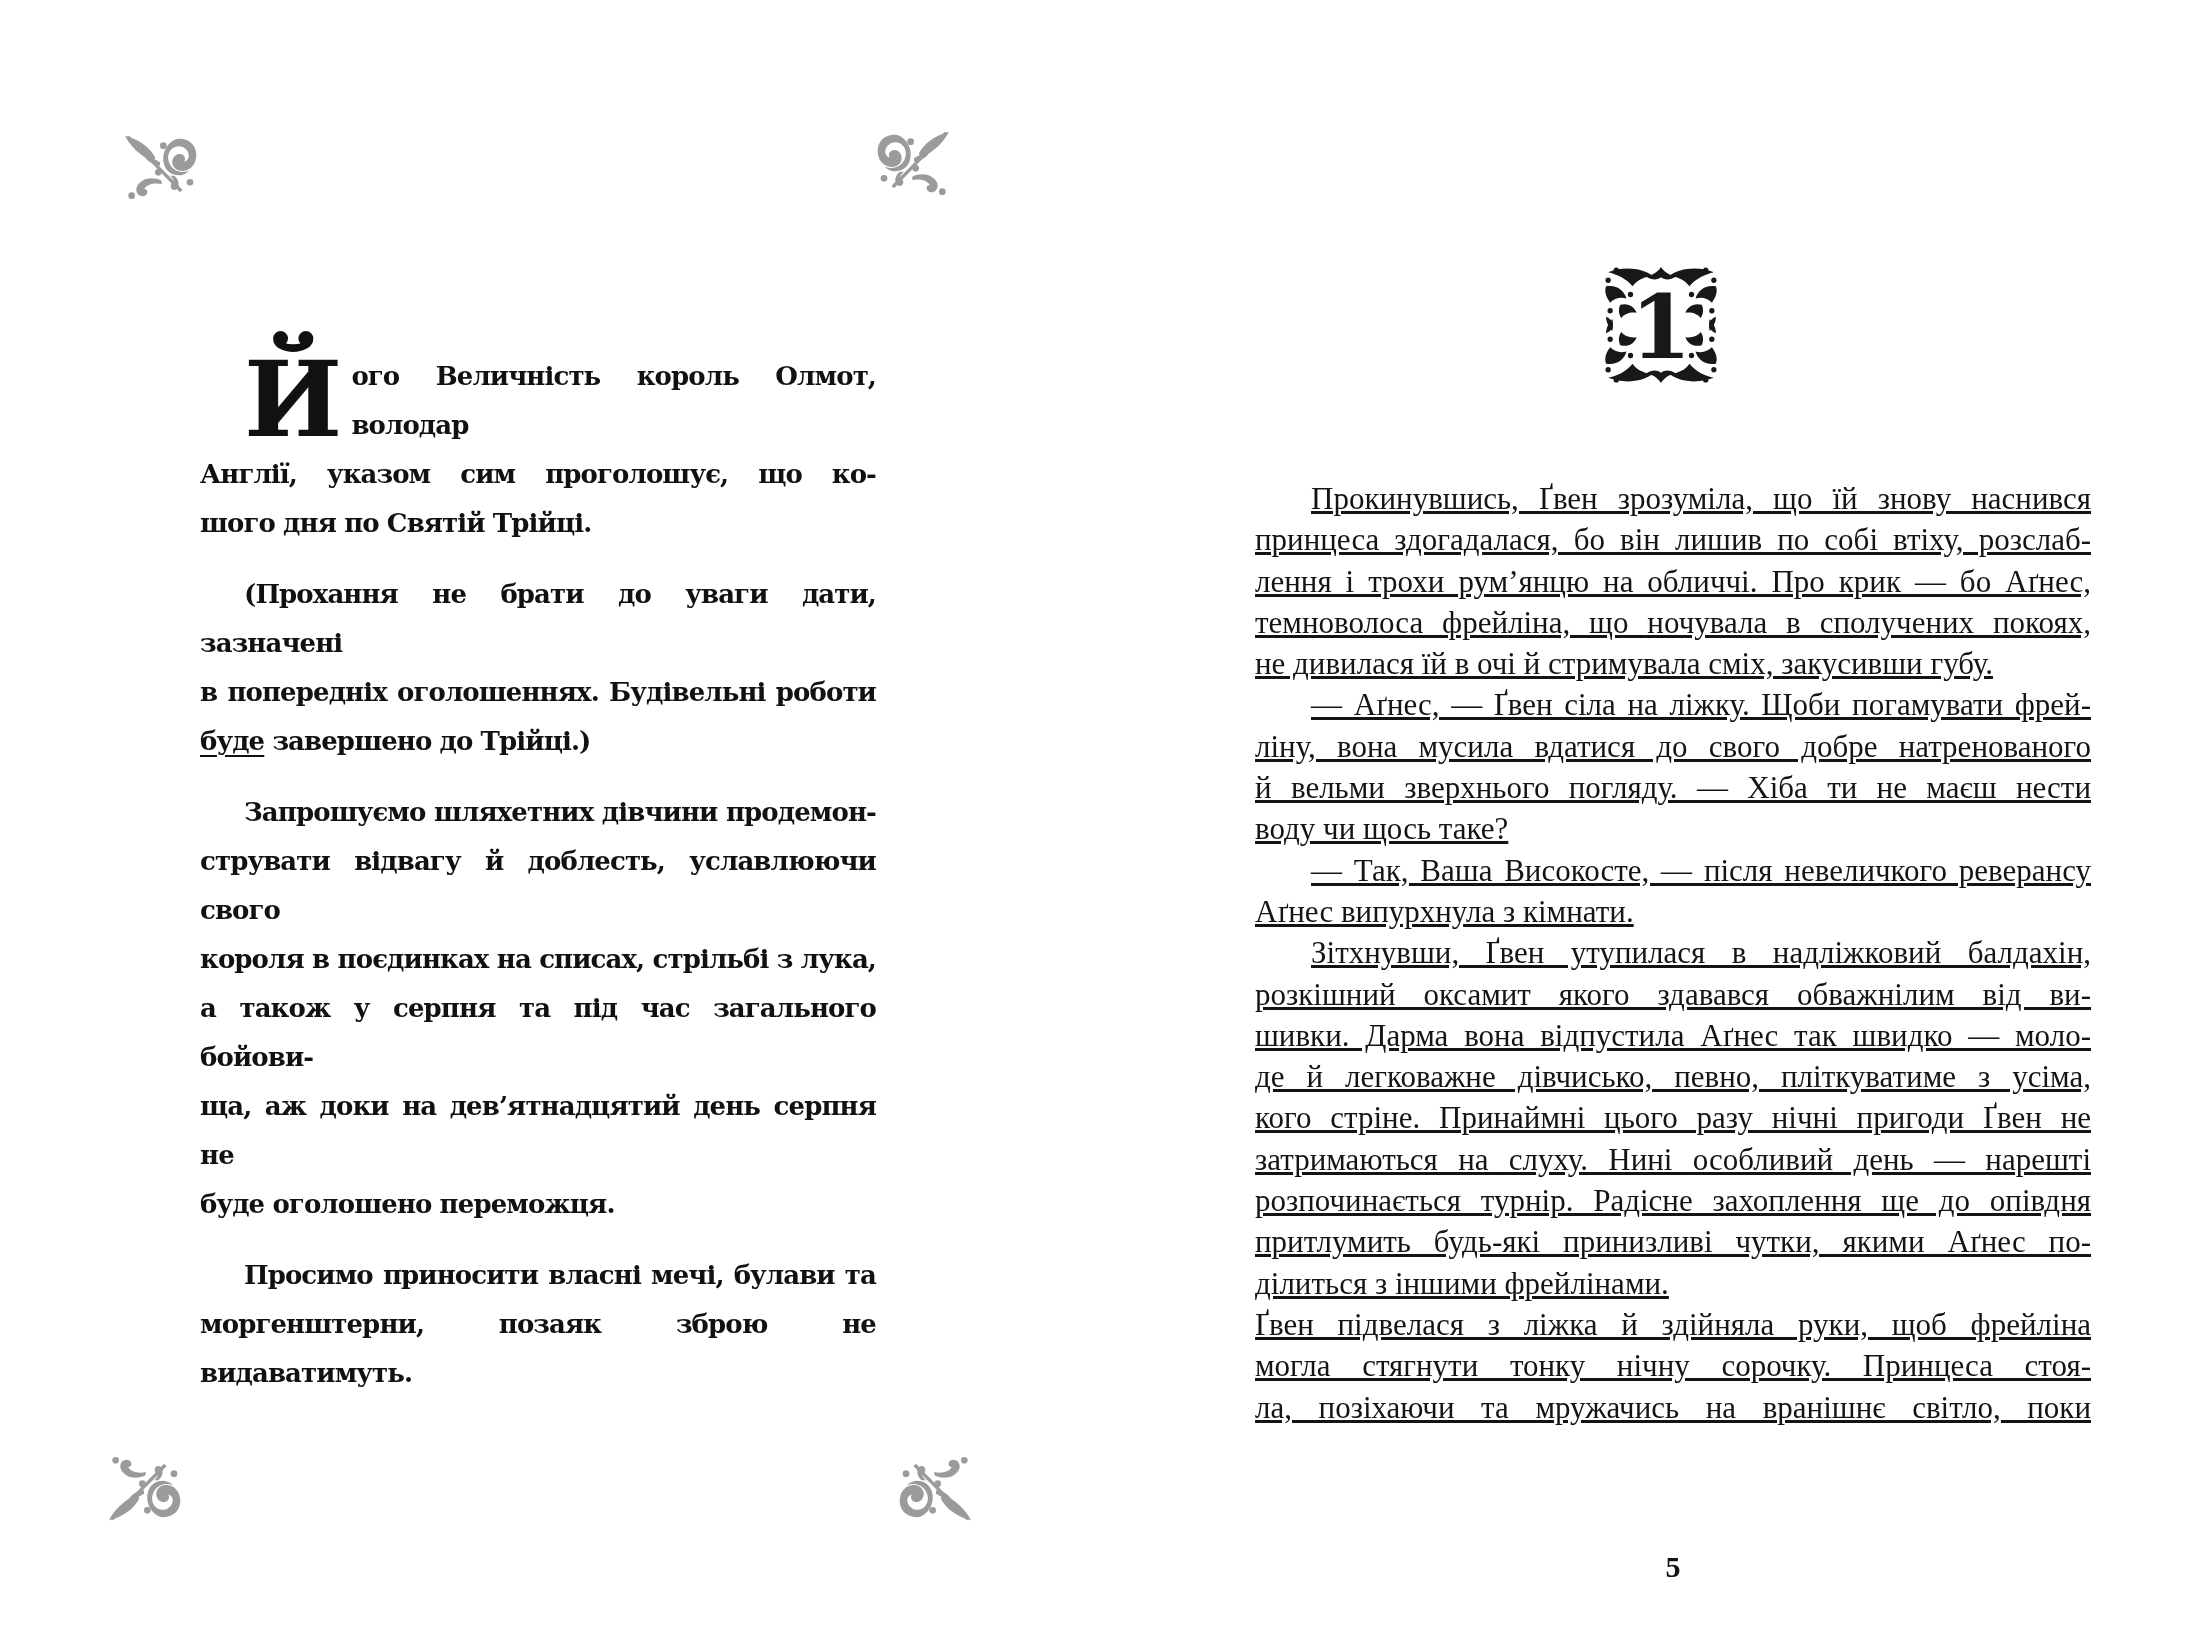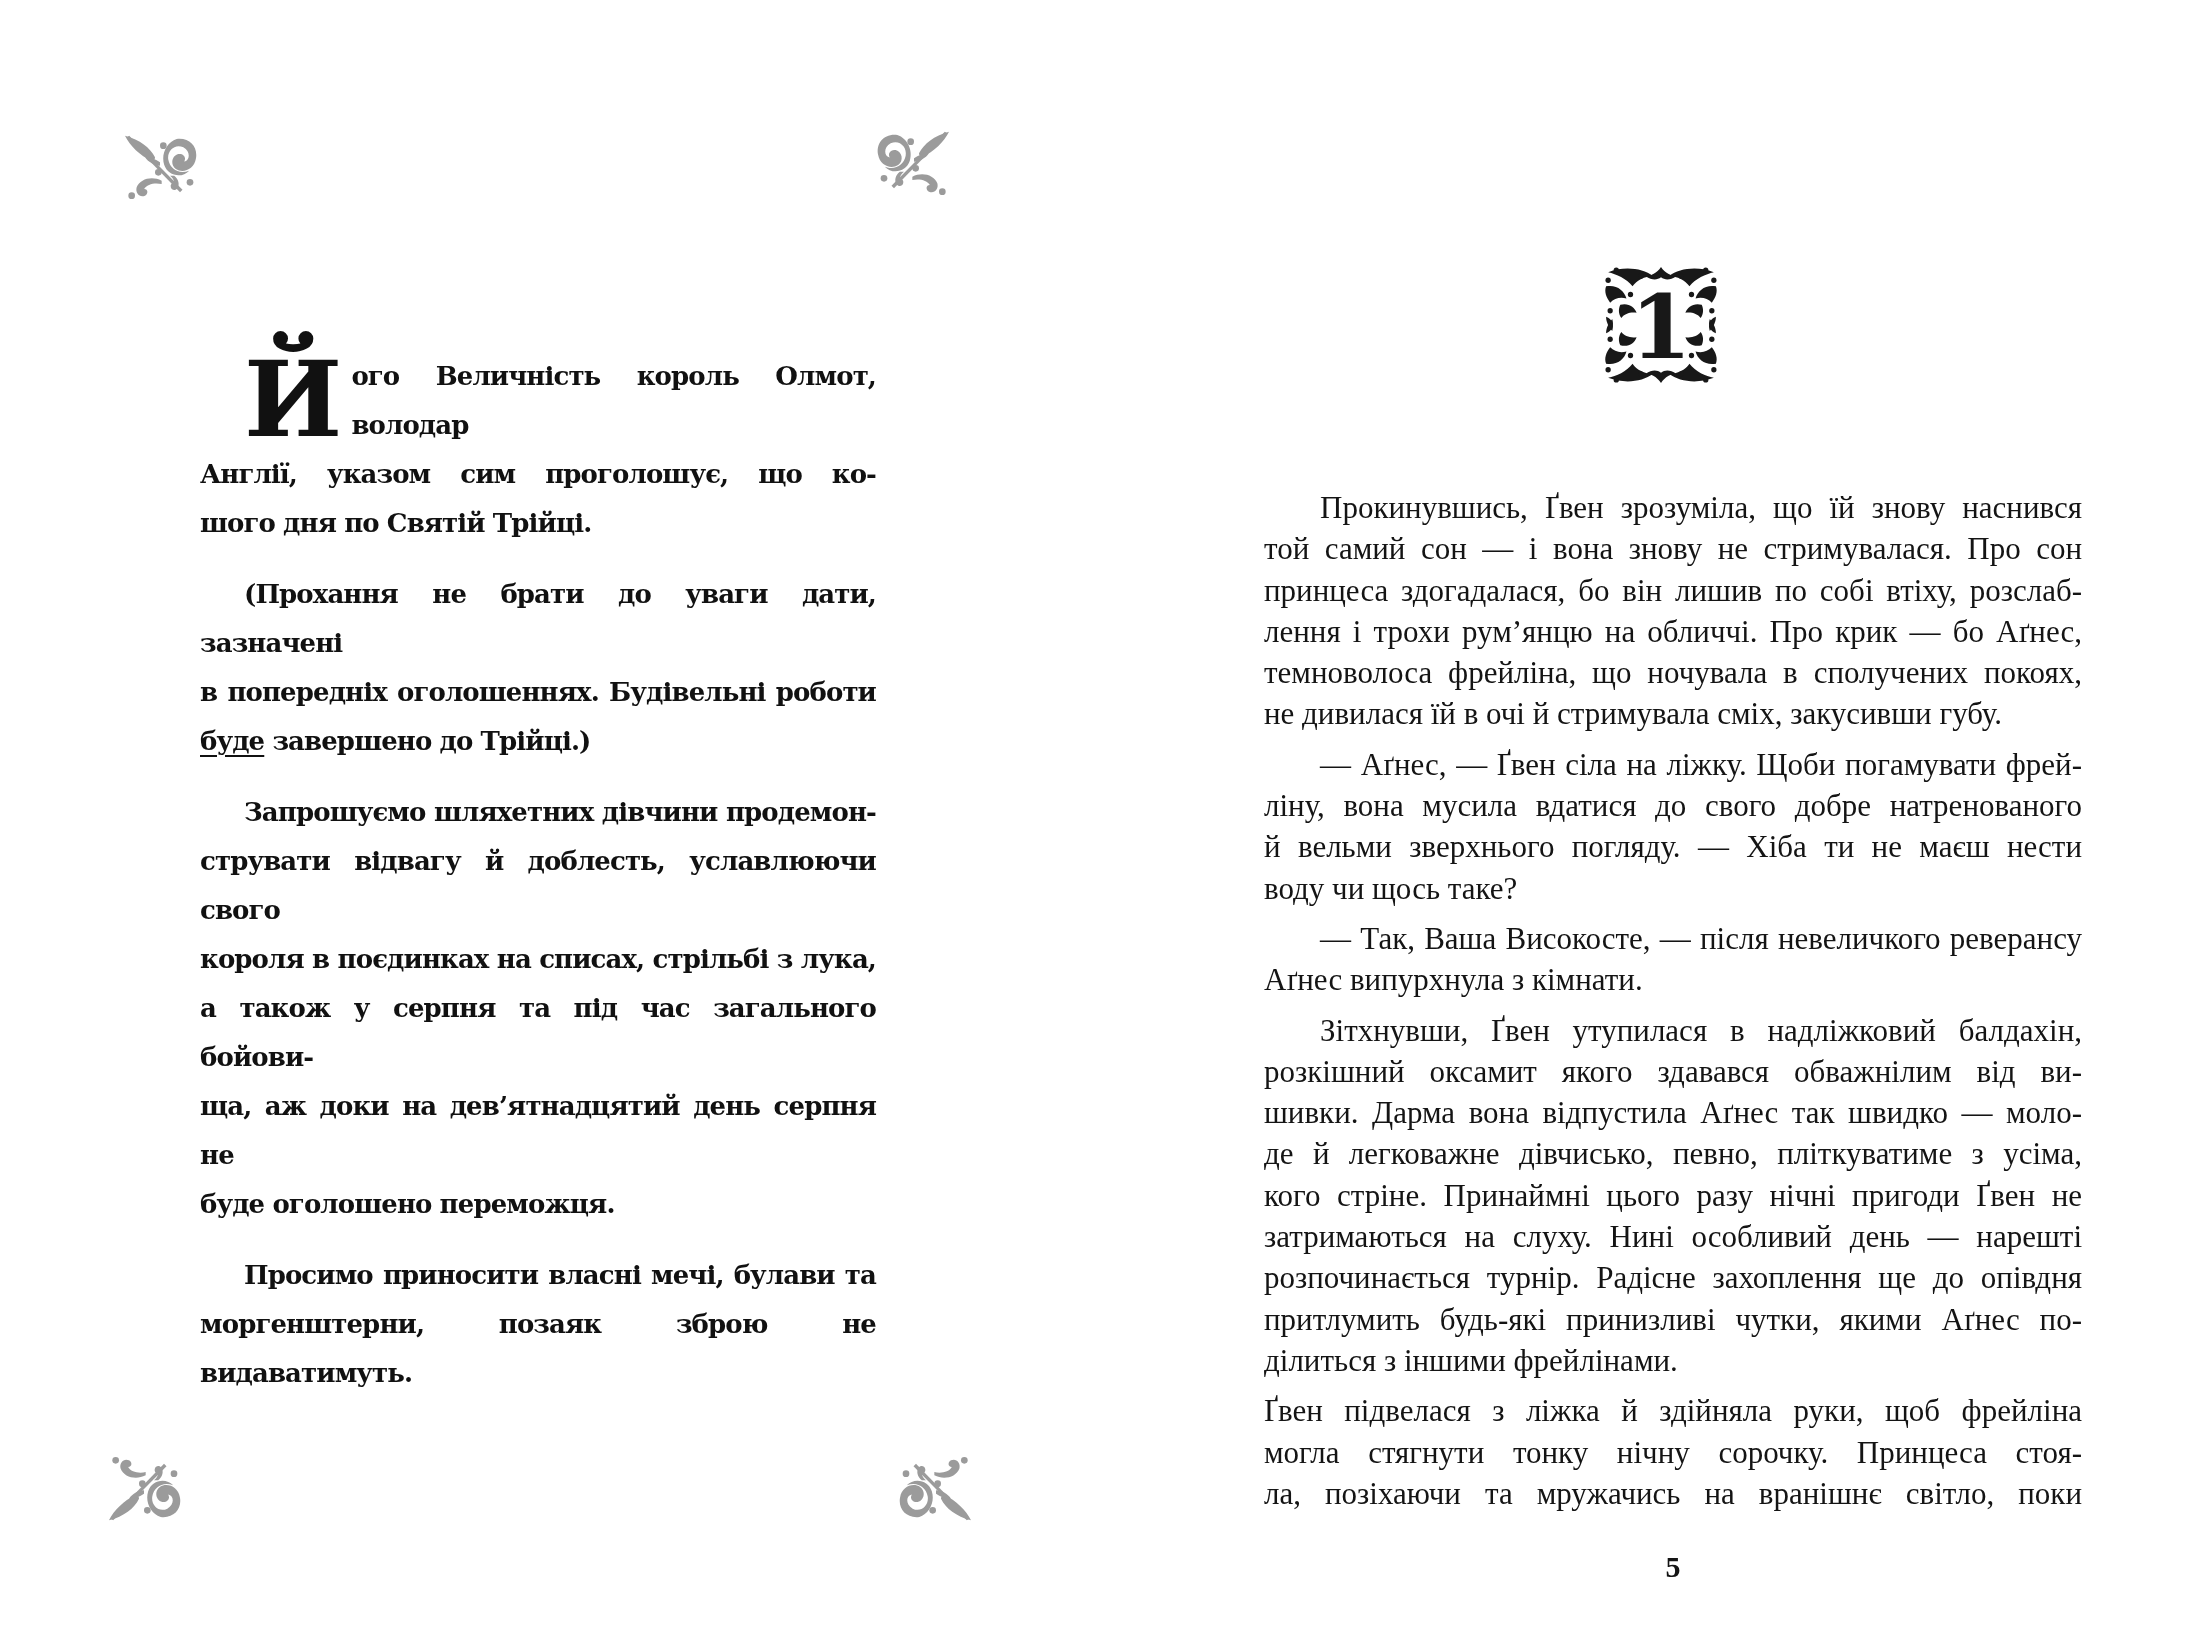--- a/index.html
+++ b/index.html
@@ -63,21 +63,21 @@
   .chapter-ornament svg { width: 100%; height: 100%; display: block; }
 
   
   .right-text {
     position: absolute; left: 155px; top: 478px; width: 836px;
     font-family: "Liberation Serif", serif;
     font-size: 31px;
     line-height: 41.3px;
     color: #141414;
   }
-  .right-text p { margin: 9px; }
+  .right-text p { margin: 0; text-decoration: underline; }
   .rline { display: block; }
   .rind { text-indent: 56px; }
 
   .page-number {
     position: absolute; left: 155px; top: 1550px; width: 836px;
     text-align: center;
     font-family: "Liberation Serif", serif;
     font-size: 30px;
     font-weight: 700;
     color: #141414;
@@ -207,21 +207,20 @@
           <path d="M60 3 C56 9 50 12 45 12 C51 16 56 16 60 13 C64 16 69 16 75 12 C70 12 64 9 60 3 Z"></path>
           <path d="M60 117 C56 111 50 108 45 108 C51 104 56 104 60 107 C64 104 69 104 75 108 C70 108 64 111 60 117 Z"></path>
         </g>
         <text x="60" y="92" text-anchor="middle" font-family="DejaVu Serif, serif" font-size="86" font-weight="700" fill="currentColor">1</text>
       </svg>
     </div>
 
     <div class="right-text">
       <p>
         <span class="rline jl rind">Прокинувшись, Ґвен зрозуміла, що їй знову наснився</span>
-        <span class="rline jl">той самий сон — і вона знову не стримувалася. Про сон</span>
         <span class="rline jl">принцеса здогадалася, бо він лишив по собі втіху, розслаб-</span>
         <span class="rline jl">лення і трохи рум’янцю на обличчі. Про крик — бо Аґнес,</span>
         <span class="rline jl">темноволоса фрейліна, що ночувала в сполучених покоях,</span>
         <span class="rline ll">не дивилася їй в очі й стримувала сміх, закусивши губу.</span>
       </p>
       <p>
         <span class="rline jl rind">— Аґнес, — Ґвен сіла на ліжку. Щоби погамувати фрей-</span>
         <span class="rline jl">ліну, вона мусила вдатися до свого добре натренованого</span>
         <span class="rline jl">й вельми зверхнього погляду. — Хіба ти не маєш нести</span>
         <span class="rline ll">воду чи щось таке?</span>

